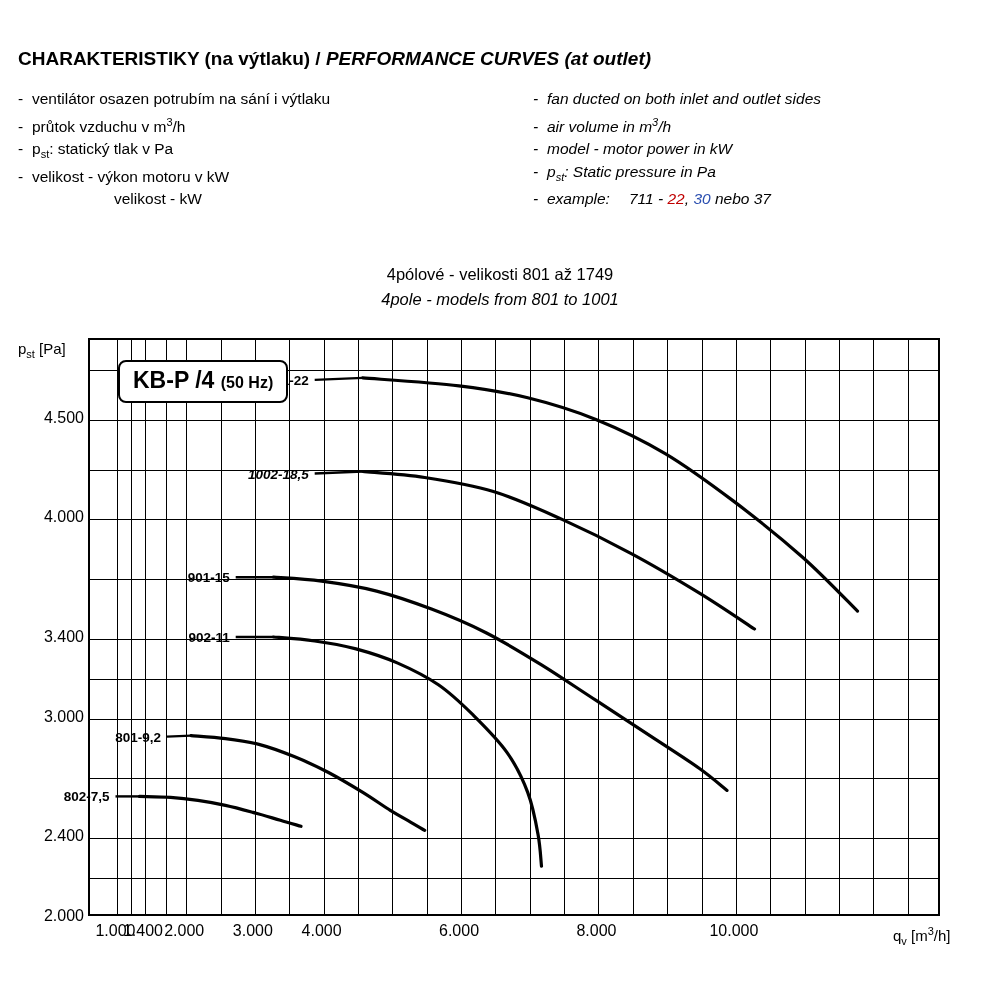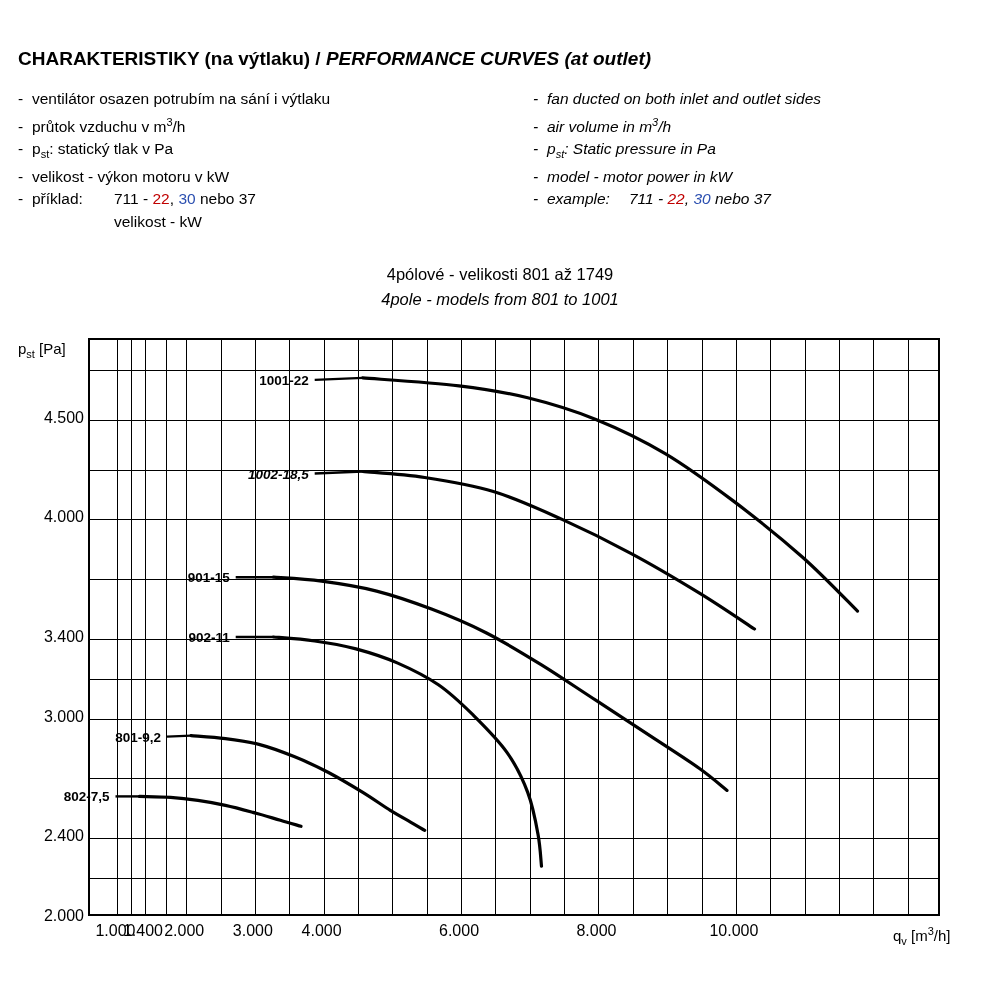--- a/index.html
+++ b/index.html
@@ -169,32 +169,29 @@
     <span>CHARAKTERISTIKY (na výtlaku) /</span>
     <span class="ital">PERFORMANCE CURVES (at outlet)</span>
   </div>
 
   <div class="notes-left">
     <div class="note-row"><span class="dash">-</span><span>ventilátor osazen potrubím na sání i výtlaku</span></div>
     <div class="note-row"><span class="dash">-</span>průtok vzduchu v m<span class="sup">3</span>/h</div>
     <div class="note-row"><span class="dash">-</span>p<span class="sub">st</span>: statický tlak v Pa</div>
     <div class="note-row"><span class="dash">-</span><span>velikost - výkon motoru v kW</span></div>
     <div class="note-row">
-      <span class="dash">-</span><span class="indent-ex">příklad:</span><span>711 - </span><span class="red">22</span><span>, </span><span class="blue">30</span><span> nebo 37</span>
-    </div>
-    <div class="note-row">
       <span class="dash"></span><span class="indent-ex"></span><span>velikost - kW</span>
     </div>
   </div>
 
   <div class="notes-right">
     <div class="note-row"><span class="dash">-</span><span>fan ducted on both inlet and outlet sides</span></div>
     <div class="note-row"><span class="dash">-</span>air volume in m<span class="sup">3</span>/h</div>
+    <div class="note-row"><span class="dash">-</span><span>model - motor power in kW</span></div>
     <div class="note-row"><span class="dash">-</span>p<span class="sub">st</span>: Static pressure in Pa</div>
-    <div class="note-row"><span class="dash">-</span><span>model - motor power in kW</span></div>
     <div class="note-row">
       <span class="dash">-</span><span class="indent-ex">example:</span><span>711 - </span><span class="red">22</span><span>, </span><span class="blue">30</span><span> nebo 37</span>
     </div>
   </div>
 
   <div class="subtitle">
     <div class="l1">4pólové - velikosti 801 až 1749</div>
     <div class="l2">4pole - models from 801 to 1001</div>
   </div>
 
@@ -277,14 +274,18 @@
       </div>
     <div id="curvelabels">
         <div class="curve-label" style="left: 308.742px; top: 379.855px; transform: translate(-100%, -50%);">1001-22</div>
         <div class="curve-label" style="left: 308.742px; top: 473.531px; transform: translate(-100%, -50%); font-style: italic;">1002-18,5</div>
         <div class="curve-label" style="left: 229.726px; top: 577.172px; transform: translate(-100%, -50%);">901-15</div>
         <div class="curve-label" style="left: 229.726px; top: 636.966px; transform: translate(-100%, -50%);">902-11</div>
         <div class="curve-label" style="left: 161.016px; top: 736.621px; transform: translate(-100%, -50%);">801-9,2</div>
         <div class="curve-label" style="left: 109.484px; top: 796.414px; transform: translate(-100%, -50%);">802-7,5</div>
       </div>
 
+    <div class="badge">
+      <span>KB-P /4</span>
+      <span class="hz">(50 Hz)</span>
+    </div>
   </div>
 </div>
 
 </body></html>

